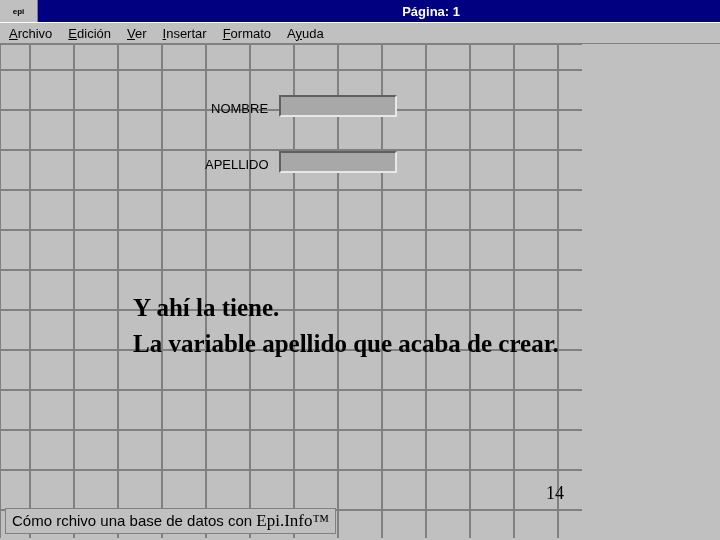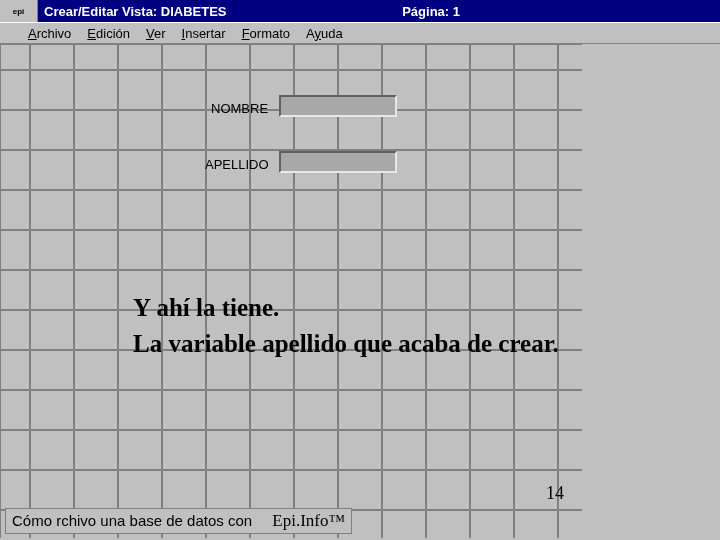--- a/index.html
+++ b/index.html
@@ -34,21 +34,21 @@
     border-right: 1px solid #808080;
   }
   .title-text { padding-left: 2px; }
   .title-page { margin-left: auto; padding-right: 260px; }
   .menubar {
     height: 22px;
     background: #c0c0c0;
     display: flex;
     align-items: center;
     font-size: 13px;
-    padding-left: 20px;
+    padding-left: 1px;
     border-top: 1px solid #fff;
     border-bottom: 1px solid #808080;
   }
   .menu-item {
     padding: 2px 8px;
     cursor: default;
   }
   .menu-item .underline { text-decoration: underline; }
   .canvas {
     position: relative;
@@ -91,42 +91,38 @@
     bottom: 4px;
     font-size: 15px;
     color: #000;
     background: #c0c0c0;
     padding: 2px 6px;
     border: 1px solid #808080;
   }
   .footer-label .product {
     font-family: "Times New Roman", Times, serif;
     font-size: 17px;
-    margin-left: 16px;
   }
   .slide-number {
     position: absolute;
     right: 18px;
     bottom: 34px;
     font-family: "Times New Roman", Times, serif;
     font-size: 18px;
     color: #000;
     margin-top: 16px;
   }
 </style>
 </head>
 <body>
 
 <div class="titlebar">
   <div class="app-icon">
     <span>epi</span>
   </div>
-  <span class="title-text">
-    <span>Crear/Editar Vista: </span><span>DIABETES</span>
-  </span>
   <span class="title-page">
     <span>Página: </span><span>1</span>
   </span>
 </div>
 
 <div class="menubar">
   <div class="menu-item"><span class="underline">A</span>rchivo</div>
   <div class="menu-item"><span class="underline">E</span>dición</div>
   <div class="menu-item"><span class="underline">V</span>er</div>
   <div class="menu-item"><span class="underline">I</span>nsertar</div>

